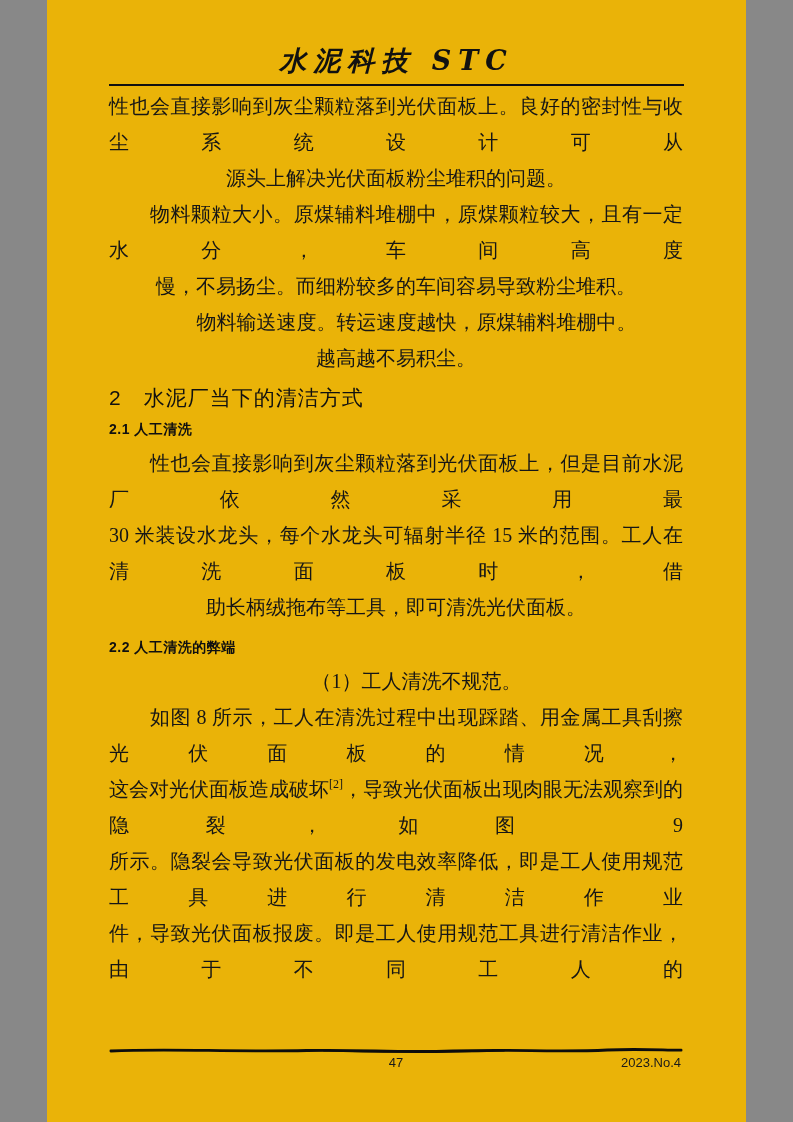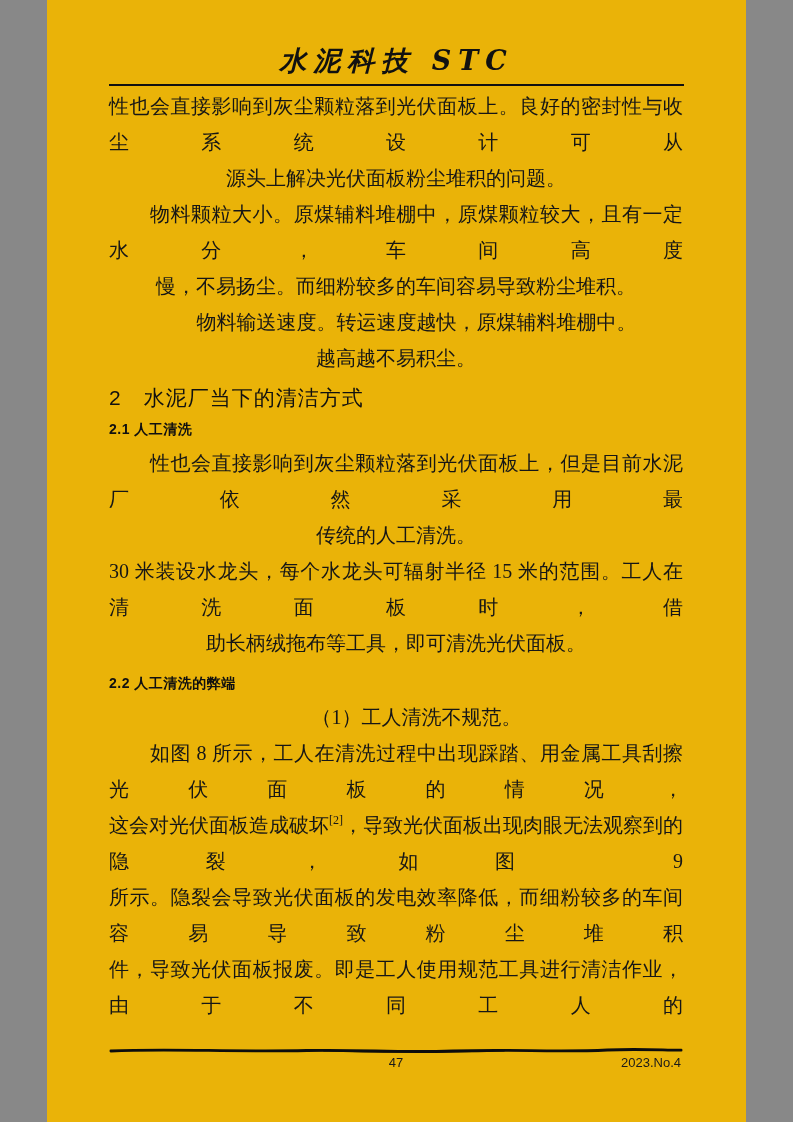--- a/index.html
+++ b/index.html
@@ -114,28 +114,27 @@
   <div class="content" id="content">
       <div class="line fill">性也会直接影响到灰尘颗粒落到光伏面板上。良好的密封性与收尘系统设计可从</div>
       <div class="line">源头上解决光伏面板粉尘堆积的问题。</div>
       <div class="line fill indent">物料颗粒大小。原煤辅料堆棚中，原煤颗粒较大，且有一定水分，车间高度</div>
       <div class="line">慢，不易扬尘。而细粉较多的车间容易导致粉尘堆积。</div>
       <div class="line indent">物料输送速度。转运速度越快，原煤辅料堆棚中。</div>
       <div class="line">越高越不易积尘。</div>
       <div class="h1">2　水泥厂当下的清洁方式</div>
       <div class="h2">2.1 人工清洗</div>
       <div class="line fill indent">性也会直接影响到灰尘颗粒落到光伏面板上，但是目前水泥厂依然采用最</div>
-      <div class="line">传统的人工清洗。</div>
       <div class="line fill">30 米装设水龙头，每个水龙头可辐射半径 15 米的范围。工人在清洗面板时，借</div>
       <div class="line">助长柄绒拖布等工具，即可清洗光伏面板。</div>
       <div class="h2 gap-top">2.2 人工清洗的弊端</div>
       <div class="line indent">（1）工人清洗不规范。</div>
       <div class="line fill indent">如图 8 所示，工人在清洗过程中出现踩踏、用金属工具刮擦光伏面板的情况，</div>
       <div class="line fill">这会对光伏面板造成破坏<sup>[2]</sup>，导致光伏面板出现肉眼无法观察到的隐裂，如图 9</div>
-      <div class="line fill">所示。隐裂会导致光伏面板的发电效率降低，而细粉较多的车间容易导致粉尘堆积</div>
+      <div class="line fill">所示。隐裂会导致光伏面板的发电效率降低，即是工人使用规范工具进行清洁作业</div>
       <div class="line fill">件，导致光伏面板报废。即是工人使用规范工具进行清洁作业，由于不同工人的</div>
     </div>
 
   <div class="footer">
     <svg class="footer-rule-svg" viewBox="0 0 668 9" preserveAspectRatio="none">
       <path d="M2,5 C 70,2.5 140,6 230,4.5 C 300,3.3 330,7 400,5 C 470,3 520,6.5 580,4 C 620,2.5 650,4.5 666,4.2" fill="none" stroke="#0d0d0d" stroke-width="2.8" stroke-linecap="round"></path>
       <path d="M250,4.8 C 320,6.8 380,6.5 460,4.6" fill="none" stroke="#0d0d0d" stroke-width="1.6" stroke-linecap="round"></path>
     </svg>
     <div class="footer-row">
       <span class="page-number">47</span>

